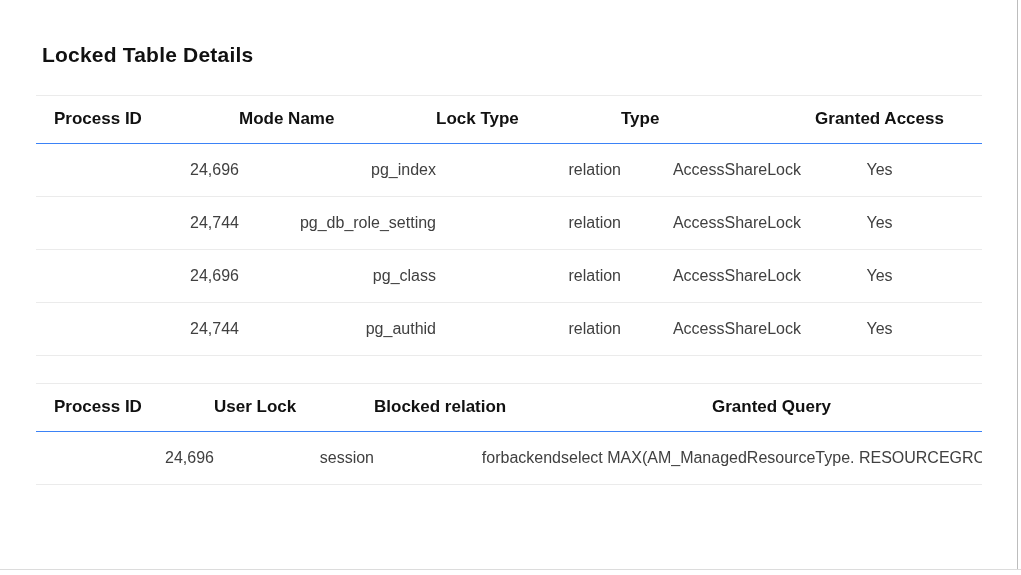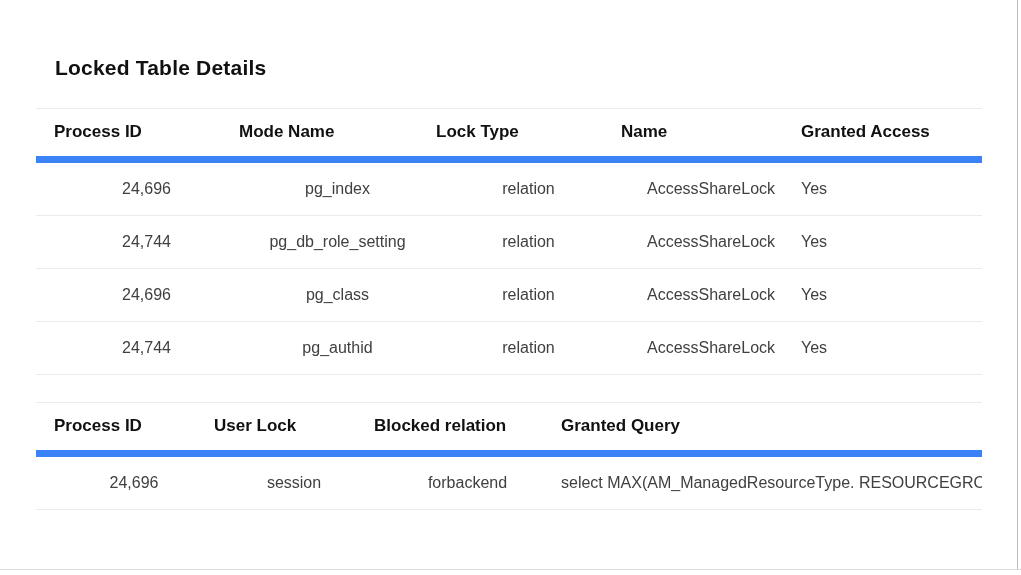--- a/index.html
+++ b/index.html
@@ -9,21 +9,21 @@
     height: 575px;
     background: #ffffff;
     font-family: "Liberation Sans", sans-serif;
     position: relative;
     overflow: hidden;
   }
   .content {
     padding: 38px 39px 0 36px;
   }
   .section-title {
-    margin: 17px;
+    margin: 4px;
     padding-left: 2px;
     font-size: 21px;
     line-height: 26px;
     font-weight: 700;
     color: #111111;
     letter-spacing: 0.2px;
   }
   .section-title.second {
     margin-top: 39px;
   }
@@ -34,42 +34,42 @@
     margin-top: 27px;
   }
   table.report th {
     font-size: 17px;
     font-weight: 700;
     color: #111111;
     text-align: left;
     padding: 12px 0 13px 0;
     line-height: 22px;
     border-top: 1px solid #ebebeb;
-    border-bottom: 7px solid #3b82f6;
+    border-bottom: 1px solid #3b82f6;
     white-space: nowrap;
     overflow: hidden;
   }
   table.report td {
     font-size: 16px;
     color: #404040;
-    text-align: center;
+    text-align: right;
     padding: 15px 0 15px 0;
     line-height: 22px;
     border-bottom: 1px solid #ebebeb;
     white-space: nowrap;
     overflow: hidden;
     vertical-align: middle;
   }
   table.report th.first,
   table.report td.first {
     padding-left: 18px;
   }
   table.report th.center,
   table.report td.center {
-    text-align: left;
+    text-align: center;
   }
   table.report th.pad-r,
   table.report td.pad-r {
     padding-right: 24px;
   }
   td.query-cell {
     font-size: 13px;
     color: #333333;
     text-align: center;
   }
@@ -115,21 +115,21 @@
           <col class="c2">
           <col class="c3">
           <col class="c4">
           <col class="c5">
       </colgroup>
       <thead>
         <tr>
           <th class="first">Process ID</th>
           <th>Mode Name</th>
           <th>Lock Type</th>
-          <th>Name</th>
+          <th>Type</th>
           <th class="center pad-r">Granted Access</th>
         </tr>
       </thead>
       <tbody>
         <tr>
           <td class="first">24,696</td>
           <td>pg_index</td>
           <td>relation</td>
           <td>AccessShareLock</td>
           <td class="center pad-r">Yes</td>

